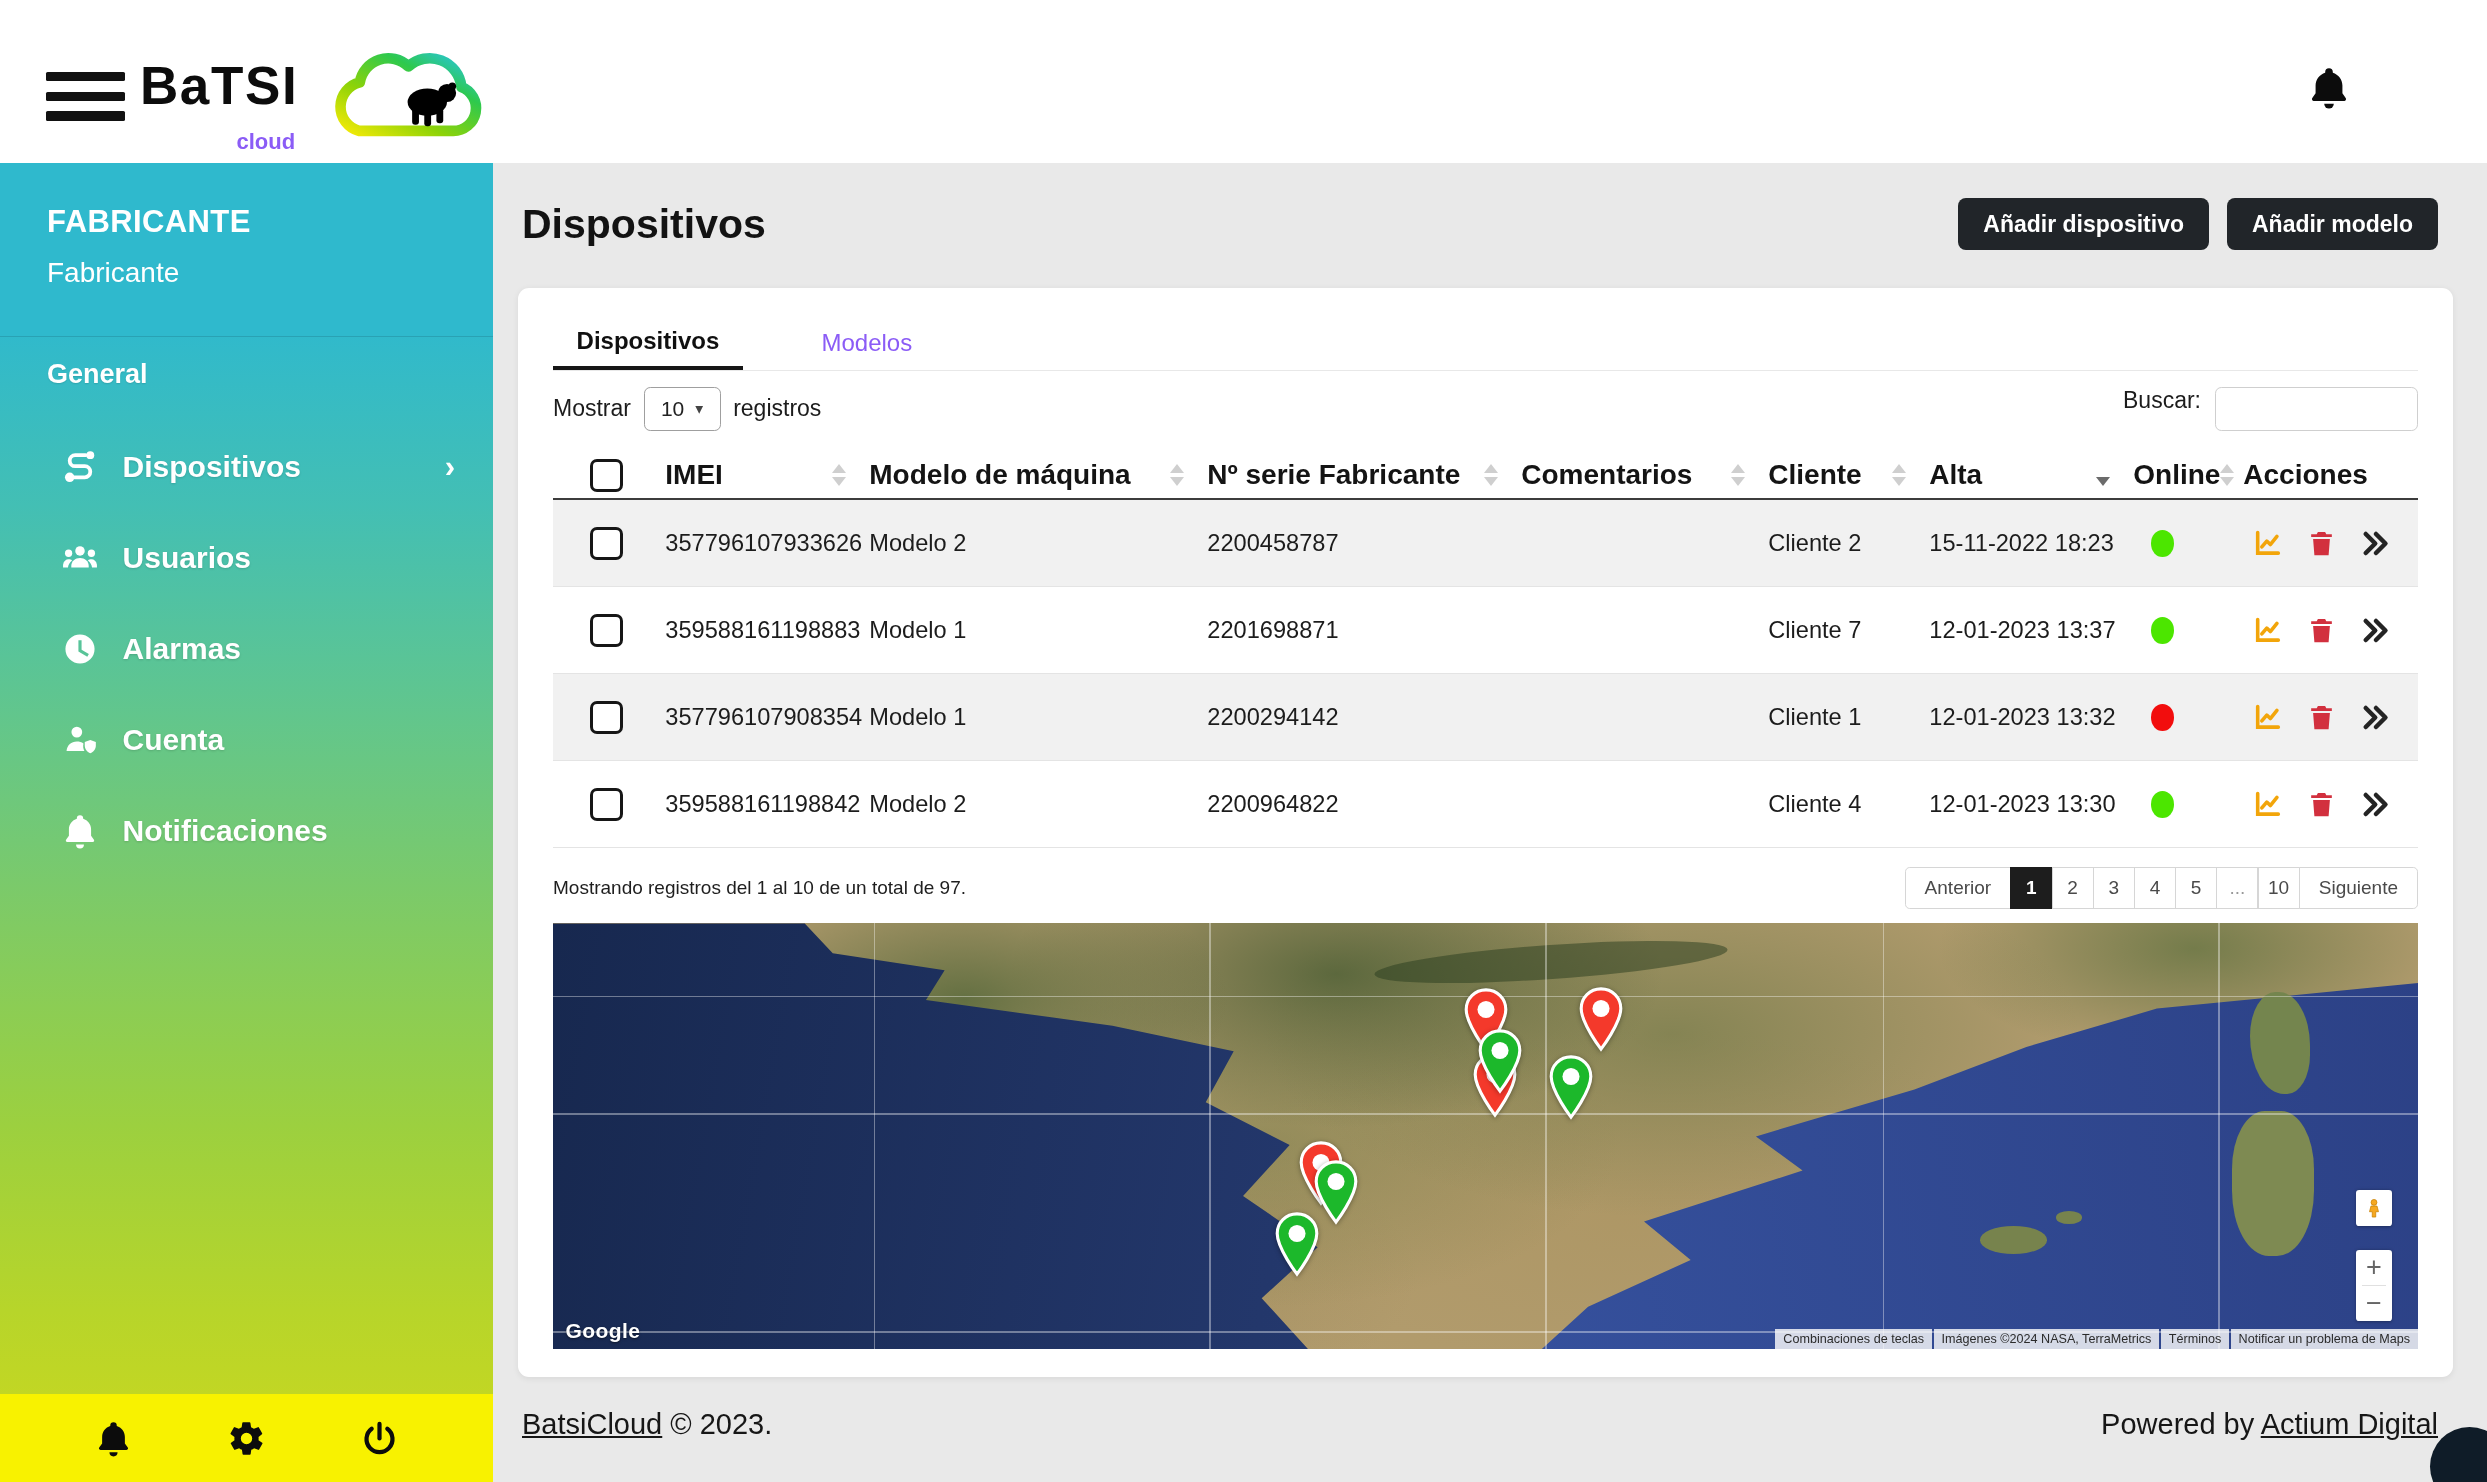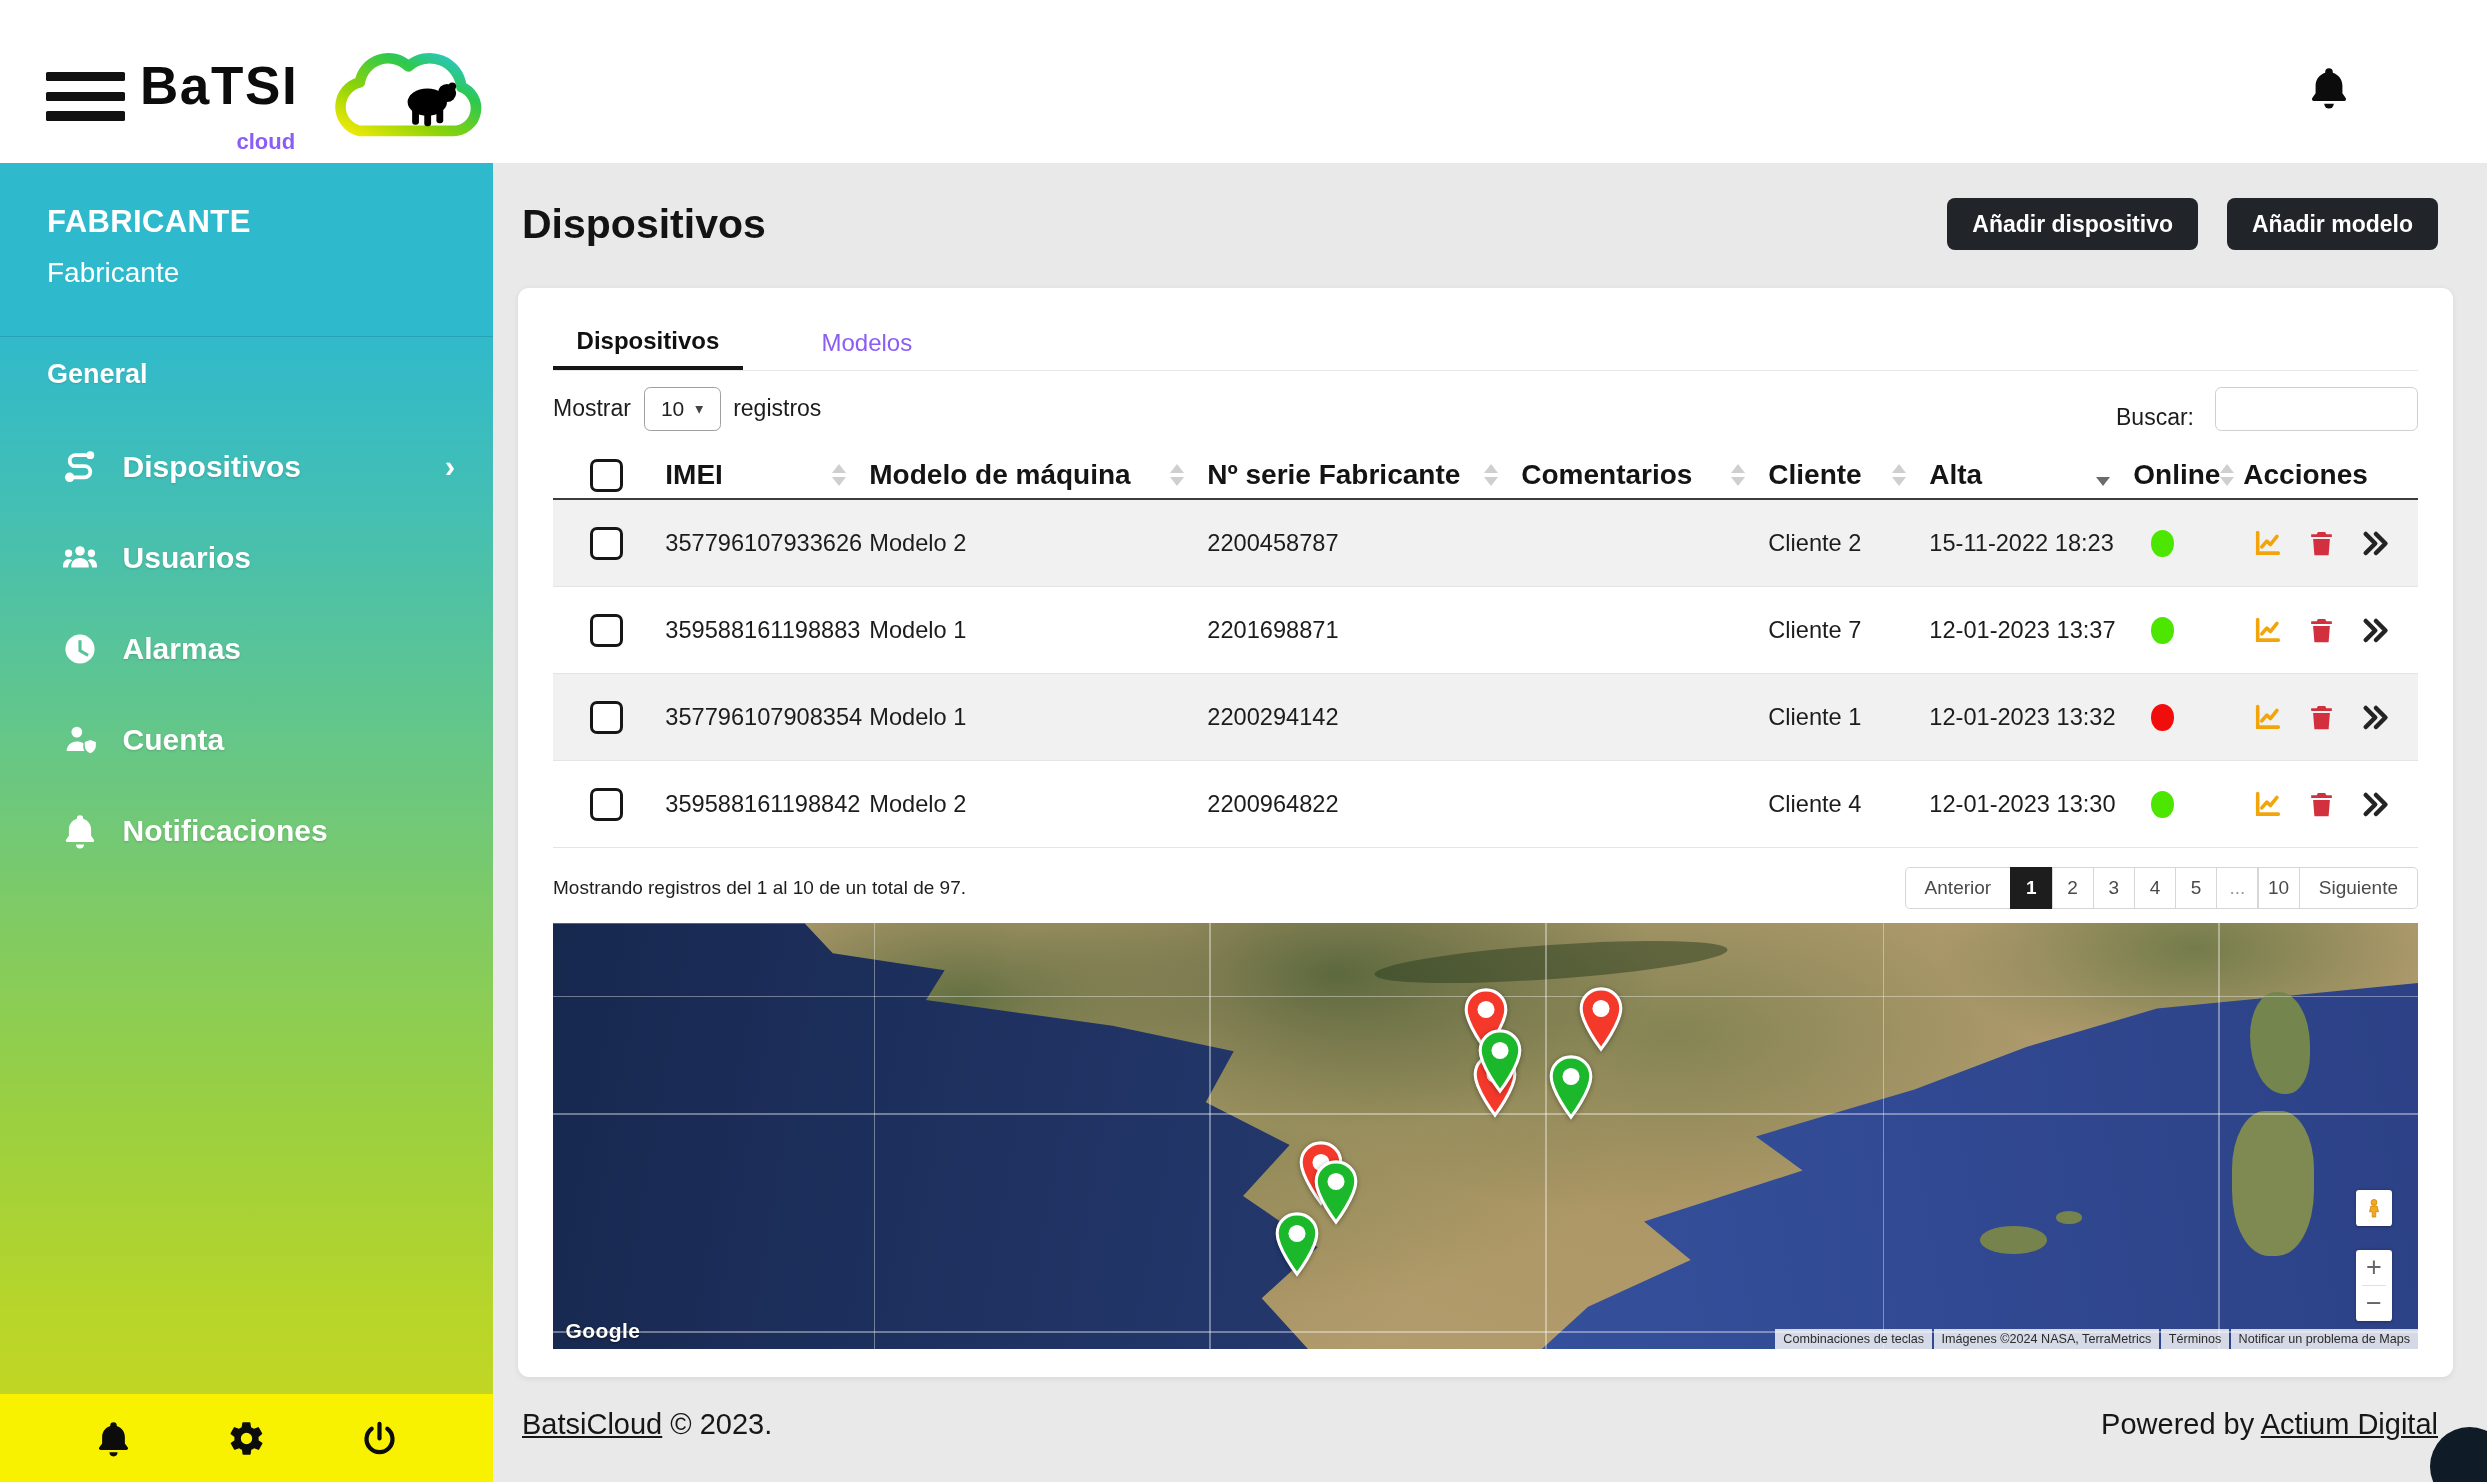--- a/index.html
+++ b/index.html
@@ -29,37 +29,37 @@
   .nav-item .nlabel{font-size:30px;font-weight:700;text-shadow:0 0.8px 2.4px rgba(0,0,0,.15);}
   .nav-item .nchev{position:absolute;right:38px;font-size:31px;font-weight:700;}
   .sidebar-bottom{position:absolute;left:0;bottom:0;width:493px;height:88px;background:var(--footer-bar,#f8f200);
     display:flex;align-items:center;justify-content:space-around;padding:0 47px;box-sizing:border-box;}
   .sidebar-bottom .bicon{width:39px;height:41px;cursor:pointer;}
 
   
   .main{position:absolute;left:493px;top:163px;right:0;bottom:0;}
   .page-head{display:flex;justify-content:space-between;align-items:center;padding:35px 49px 0 29px;}
   .page-title{font-size:41px;font-weight:800;color:#131313;margin:0;}
-  .head-buttons{display:flex;gap:29px;}
+  .head-buttons{display:flex;gap:18px;}
   .btn-dark{background:var(--button-dark,#212529);color:#fff;border:none;border-radius:7.9px;height:52px;
     padding:0 25px;font-size:23px;font-weight:700;font-family:inherit;cursor:pointer;}
 
   .card{margin:38px 34px 0 25px;background:#fff;border-radius:11px;box-shadow:0 1.6px 6.3px rgba(0,0,0,.07);
     padding:0 35px 28px 35px;box-sizing:border-box;}
   .tabs{padding-top:27px;display:flex;border-bottom:1.6px solid #e8e8e8;}
   .tab{height:55px;display:flex;align-items:center;padding:0 23.6px;font-size:24px;color:#8b5cf6;cursor:pointer;box-sizing:border-box;}
   .tab.active{color:#101010;font-weight:700;border-bottom:4.7px solid var(--tab-active,#161616);}
   .tab.t2{margin-left:55px;}
 
   .controls{margin-top:14px;height:47px;display:flex;align-items:center;justify-content:space-between;}
   .show{display:flex;align-items:center;gap:12.6px;font-size:23px;color:#1c1c1c;}
   .select{width:75px;height:42px;border:1.6px solid #9f9f9f;border-radius:6.3px;display:flex;align-items:center;
     justify-content:center;gap:11px;font-size:21px;color:#222;cursor:pointer;background:#fff;}
   .select .caret{font-size:15.7px;color:#444;}
-  .search{display:flex;align-items:flex-end;gap:21px;font-size:23px;color:#1c1c1c;}
+  .search{display:flex;align-items:flex-start;gap:14px;font-size:23px;color:#1c1c1c;}
   .search input{width:203px;height:44px;border:1.6px solid #cfcfcf;border-radius:6.3px;background:#fff;box-sizing:border-box;
     font-size:22px;padding:0 11px;outline:none;}
 
   .t-head,.t-row{display:grid;grid-template-columns:106px 204px 338px 314px 247px 161px 204px 110px 1fr;align-items:center;}
   .t-head{margin-top:20.4px;height:46px;border-bottom:2.4px solid #3c3c3c;}
   .hcell{display:flex;align-items:center;justify-content:space-between;font-size:28px;font-weight:700;color:#141414;
     padding:0 17.3px 0 6.3px;box-sizing:border-box;}
   .hcell.nosort{justify-content:flex-start;}
   .hcell.center,.cell.center{justify-content:center;padding:0;}
   .sort{display:flex;flex-direction:column;gap:3.9px;}

